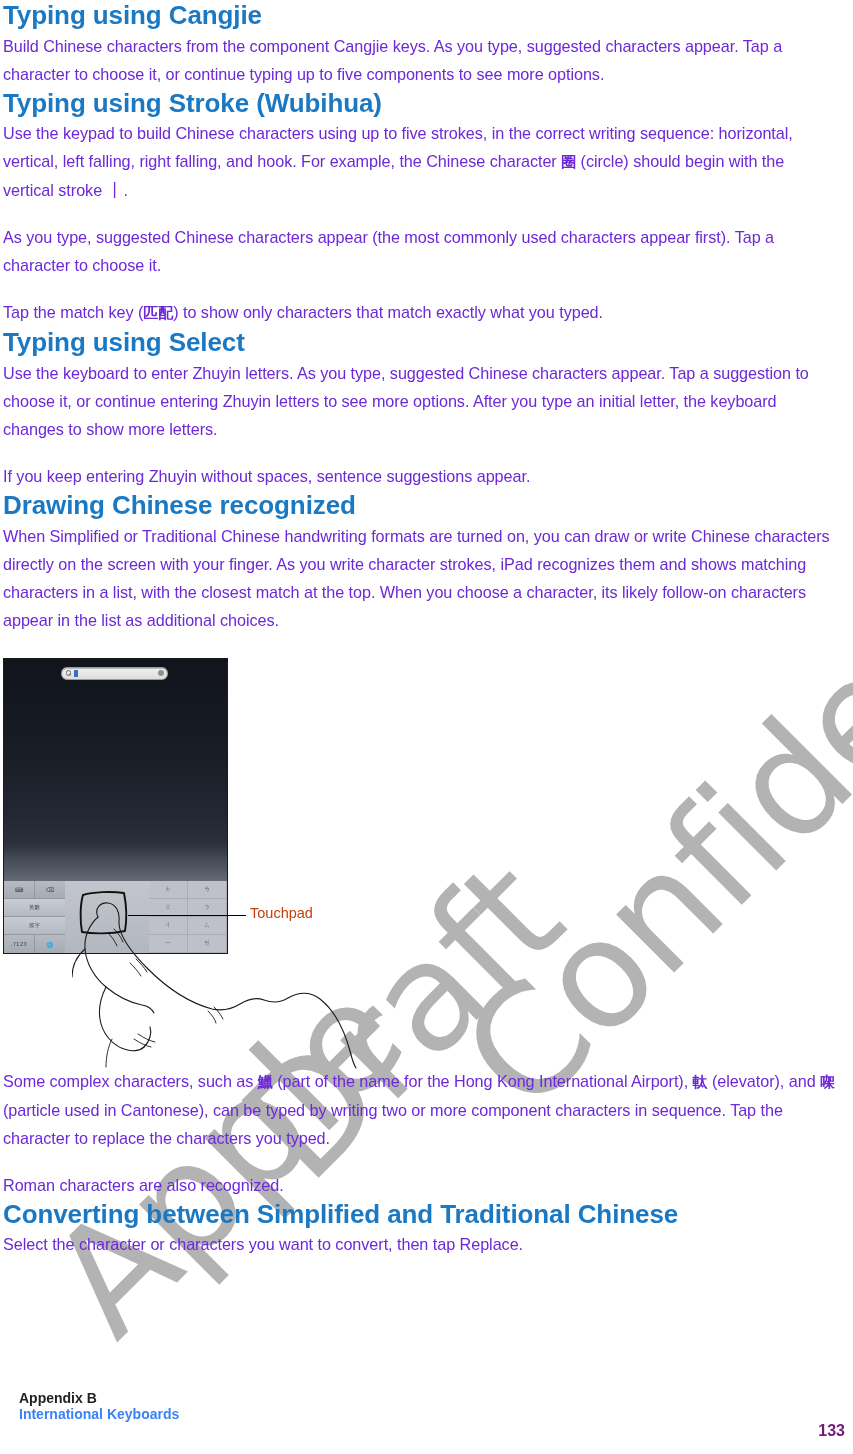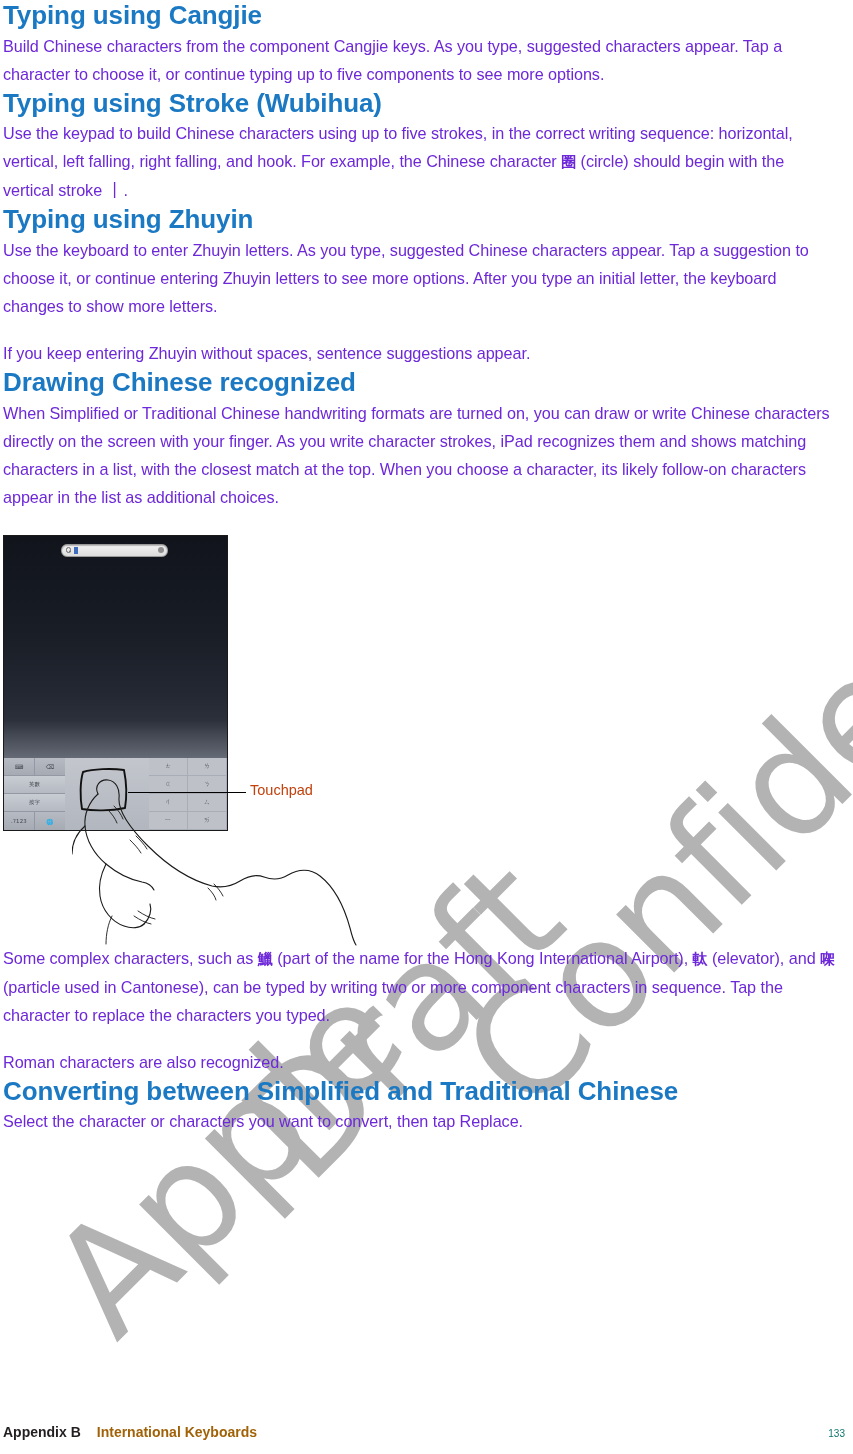--- a/index.html
+++ b/index.html
@@ -272,37 +272,38 @@
 
   
   .footer {
     position: absolute;
     left: 3px;
     right: 8px;
     bottom: 14px;
     display: flex;
     align-items: baseline;
     z-index: 10;
+    flex-direction: column;
   }
   .fo-appendix {
     font-size: 14px;
     font-weight: bold;
     color: #231f20;
   }
   .fo-section {
     font-size: 14px;
     font-weight: bold;
-    color: #a16207;
+    color: #3b82f6;
     margin-left: 16px;
   }
   .fo-page {
     margin-left: auto;
-    font-size: 10px;
-    font-weight: normal;
-    color: #0f766e;
+    font-size: 16px;
+    font-weight: bold;
+    color: #701a75;
   }
 </style>
 </head>
 <body>
 
 <div class="page">
 
   <div class="watermark">
     <div class="wm-text wm-apple">Apple</div>
     <div class="wm-text wm-draft">Draft</div>
@@ -310,24 +311,26 @@
   </div>
 
   <div class="content">
 
     <h2 class="sec-head">Typing using Cangjie</h2>
     <p class="body">Build Chinese characters from the component Cangjie keys. As you type, suggested characters appear. Tap a character to choose it, or continue typing up to five components to see more options.</p>
 
     <h2 class="sec-head sp-top-2">Typing using Stroke (Wubihua)</h2>
     <p class="body"><span>Use the keypad to build Chinese characters using up to five strokes, in the correct writing sequence: horizontal, vertical, left falling, right falling, and hook. For example, the Chinese character </span><span class="han">圈</span><span> (circle) should begin with the vertical stroke </span><span class="vstroke">丨</span><span>.</span></p>
 
-
-
-
-    <h2 class="sec-head sp-top-2">Typing using Zhuyin</h2>
+    <p class="body gap">As you type, suggested Chinese characters appear (the most commonly used characters appear first). Tap a character to choose it.</p>
+
+
+    <p class="body gap"><span>Tap the match key (</span><span class="han">匹配</span><span>) to show only characters that match exactly what you typed.</span></p>
+
+    <h2 class="sec-head sp-top-2">Typing using Select</h2>
     <p class="body">Use the keyboard to enter Zhuyin letters. As you type, suggested Chinese characters appear. Tap a suggestion to choose it, or continue entering Zhuyin letters to see more options. After you type an initial letter, the keyboard changes to show more letters.</p>
     <p class="body gap">If you keep entering Zhuyin without spaces, sentence suggestions appear.</p>
 
     <h2 class="sec-head sp-top-2">Drawing Chinese recognized</h2>
     <p class="body">When Simplified or Traditional Chinese handwriting formats are turned on, you can draw or write Chinese characters directly on the screen with your finger. As you write character strokes, iPad recognizes them and shows matching characters in a list, with the closest match at the top. When you choose a character, its likely follow-on characters appear in the list as additional choices.</p>
   </div>
 
   <div class="figure">
 
     <div class="ipad">

